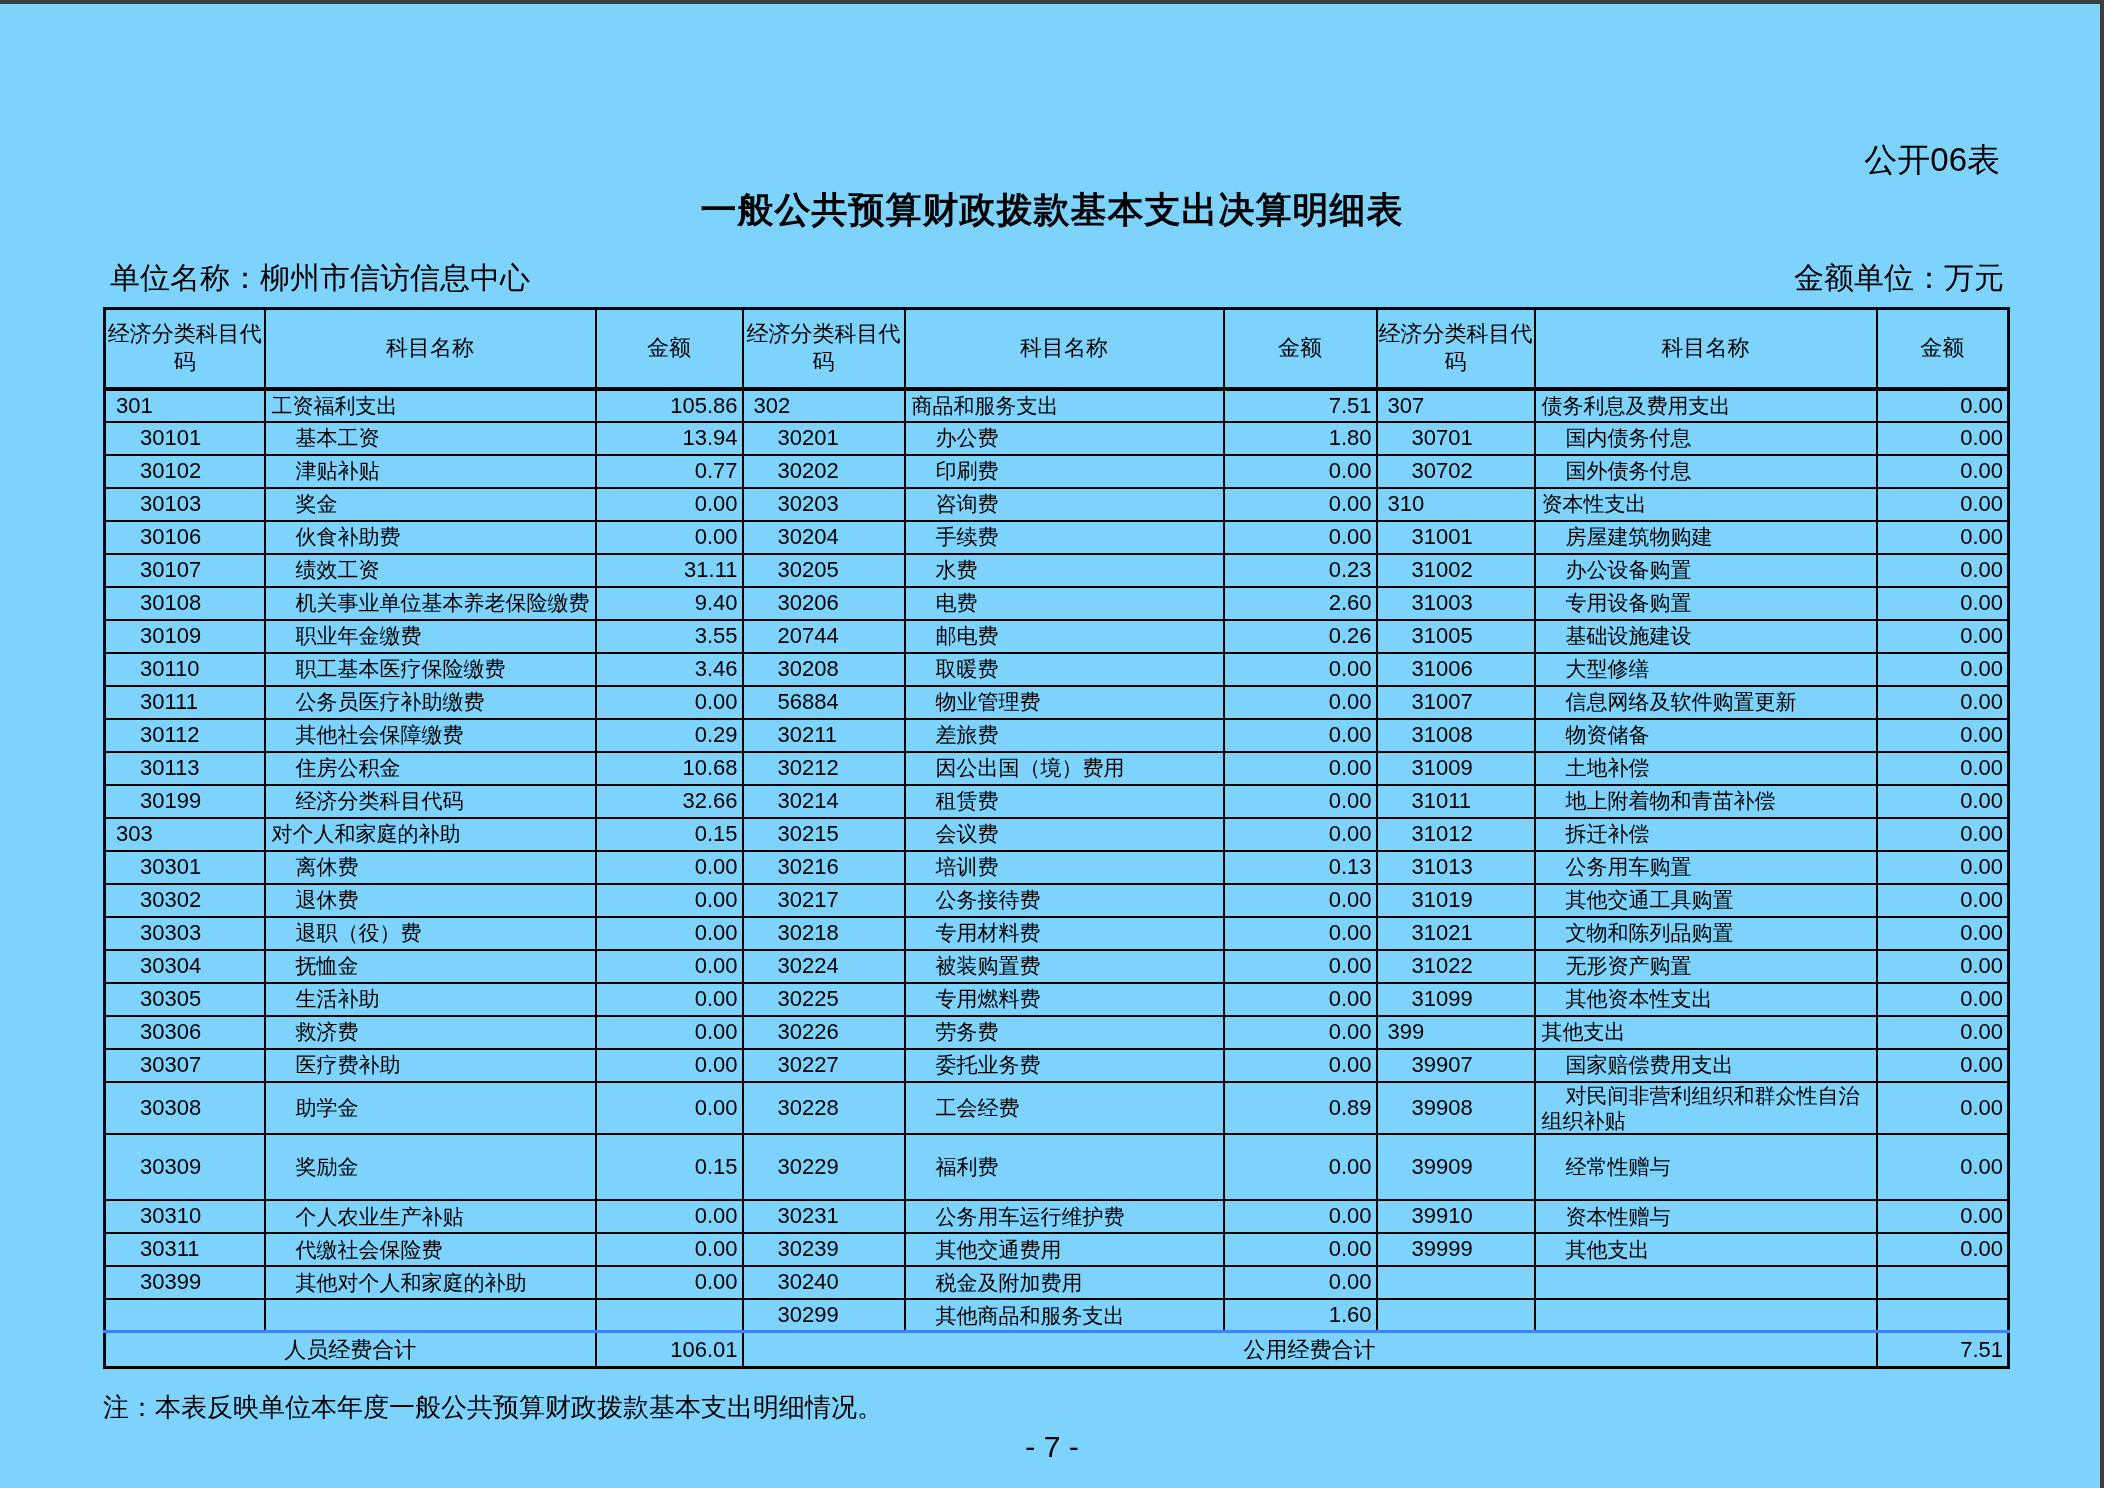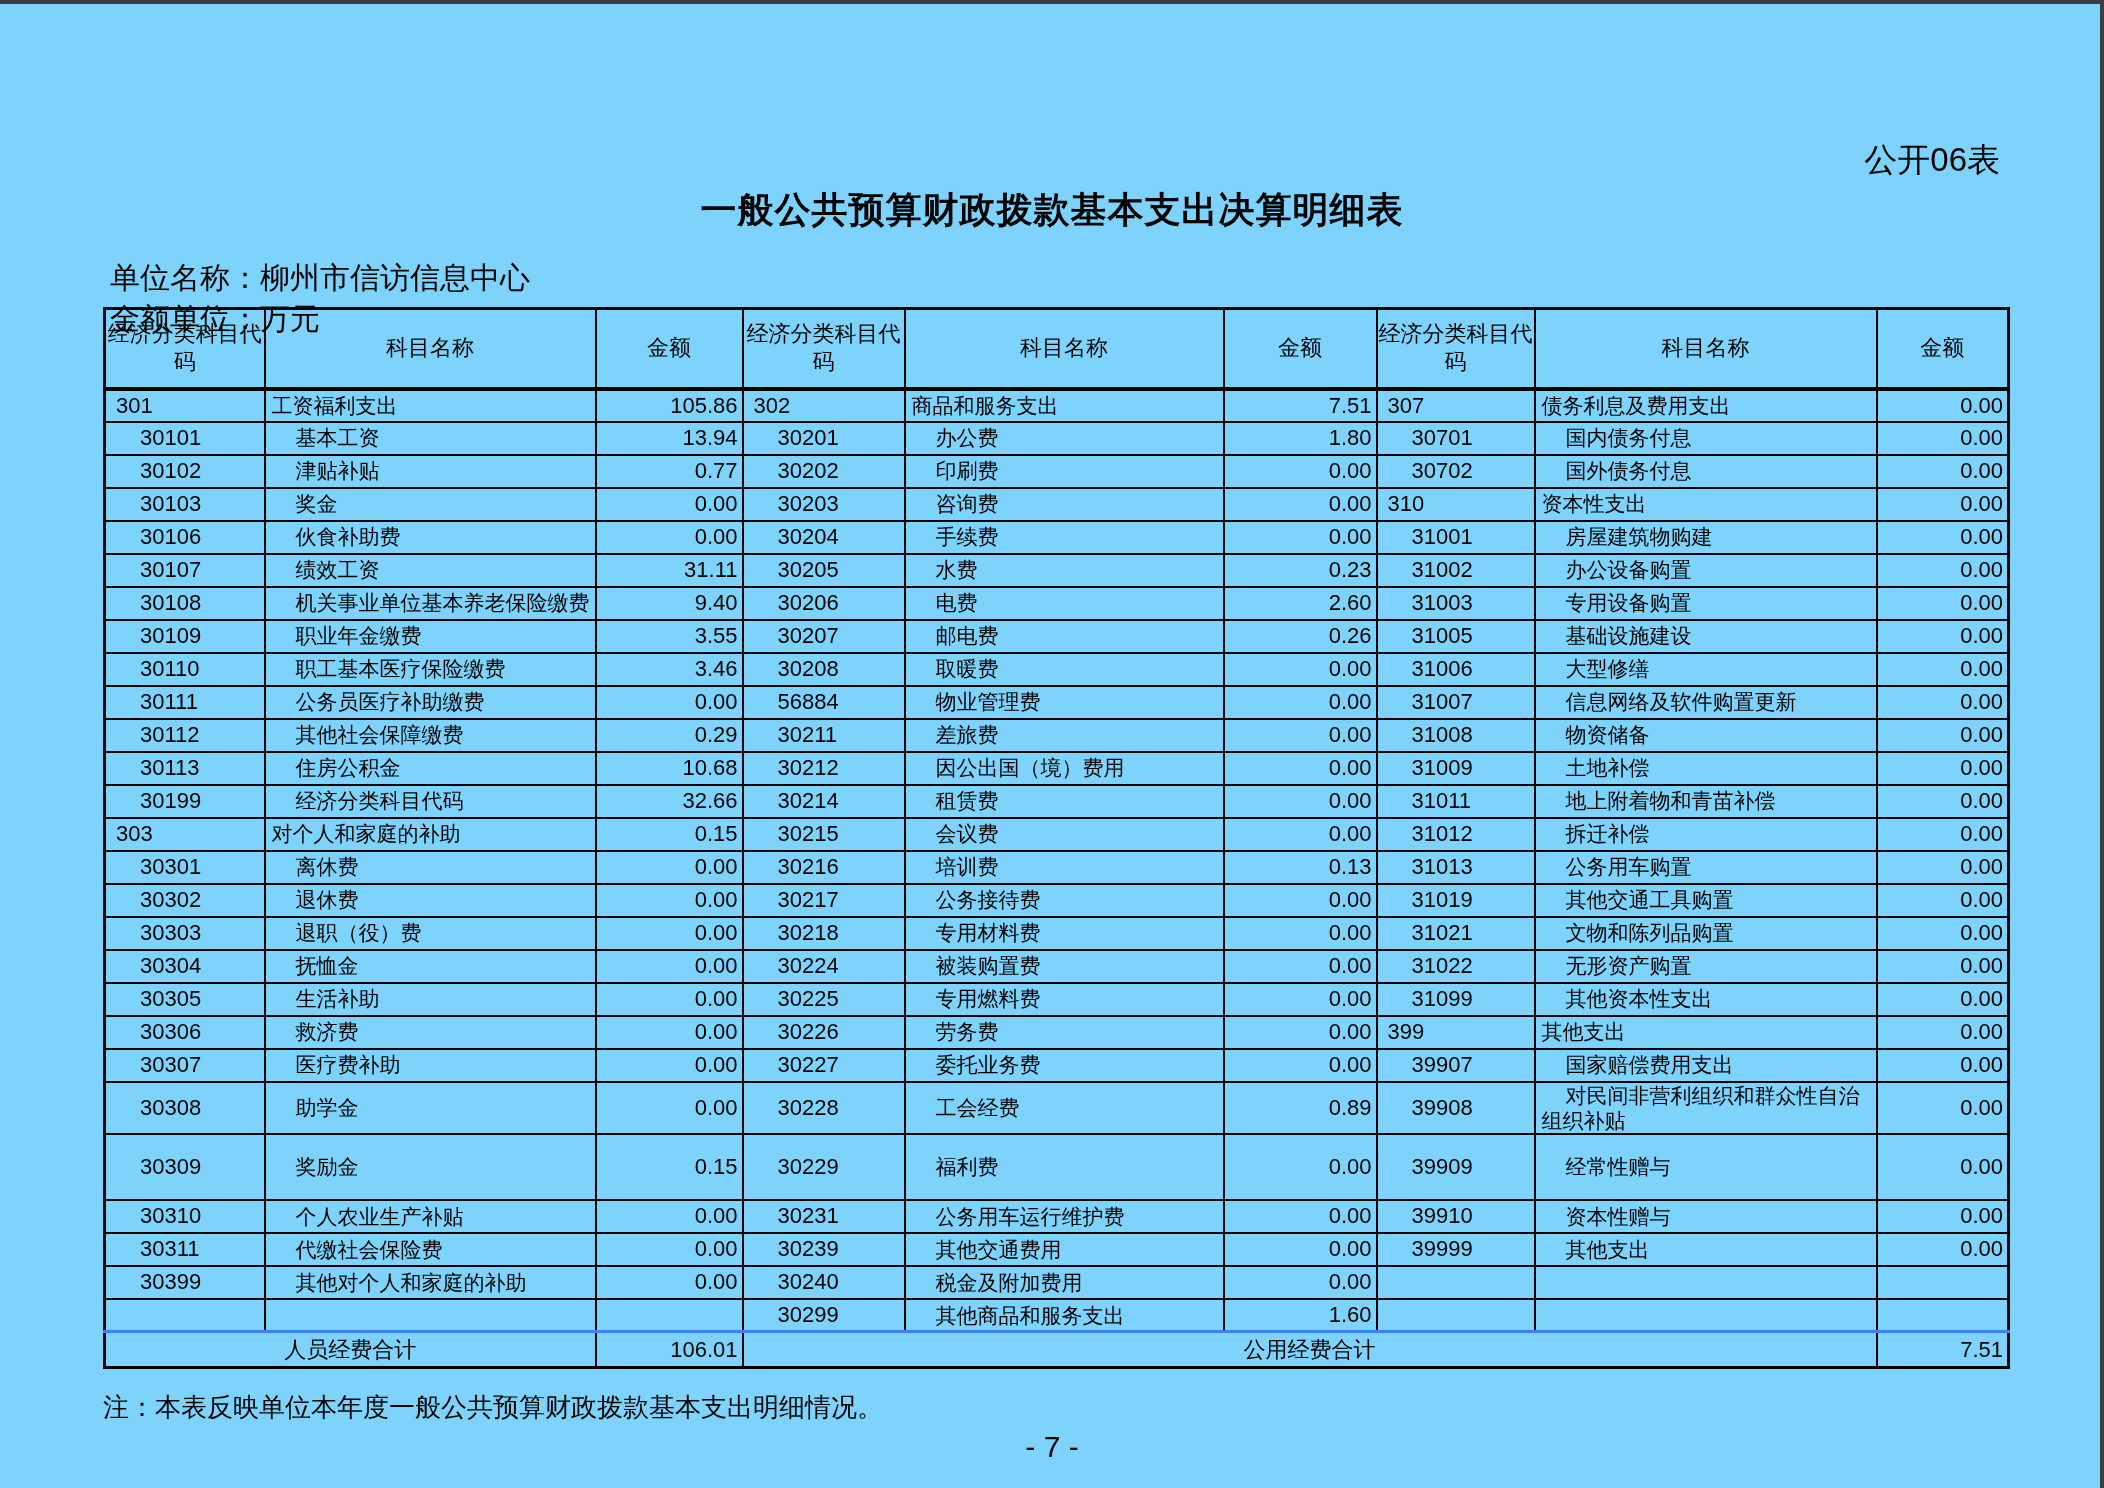--- a/index.html
+++ b/index.html
@@ -14,21 +14,21 @@
   .edge-top  { position:absolute; left:0; top:0; width:2104px; height:4px; background:#3d3d3d; }
   .edge-right{ position:absolute; right:0; top:0; width:4px; height:1488px; background:#3d3d3d; }
 
   .form-code { position:absolute; top:138px; right:104px; font-size:33px; }
   .title {
     position:absolute; top:186px; left:0; width:100%;
     text-align:center; font-size:36px; font-weight:bold; margin:0; letter-spacing:1px;
   }
   .meta-row {
     position:absolute; top:258px; left:110px; width:1894px;
-    display:flex; justify-content:space-between; font-size:30px;flex-direction:column;
+    display:flex; justify-content:space-between; font-size:30px;
   }
 
   table.budget-table {
     position:absolute; top:307px; left:103px;
     border-collapse:collapse; table-layout:fixed;
     border:3px solid #000;
     padding-left:19px;
   }
   .budget-table td { border:2px solid #000; overflow:hidden; vertical-align:middle; padding:0; }
   .budget-table thead td {
@@ -163,21 +163,21 @@
           <td class="name sub">电费</td>
           <td class="amt">2.60</td>
           <td class="code sub">31003</td>
           <td class="name sub">专用设备购置</td>
           <td class="amt">0.00</td>
         </tr>
         <tr>
           <td class="code sub">30109</td>
           <td class="name sub">职业年金缴费</td>
           <td class="amt">3.55</td>
-          <td class="code sub">30207</td>
+          <td class="code sub">20744</td>
           <td class="name sub">邮电费</td>
           <td class="amt">0.26</td>
           <td class="code sub">31005</td>
           <td class="name sub">基础设施建设</td>
           <td class="amt">0.00</td>
         </tr>
         <tr>
           <td class="code sub">30110</td>
           <td class="name sub">职工基本医疗保险缴费</td>
           <td class="amt">3.46</td>

